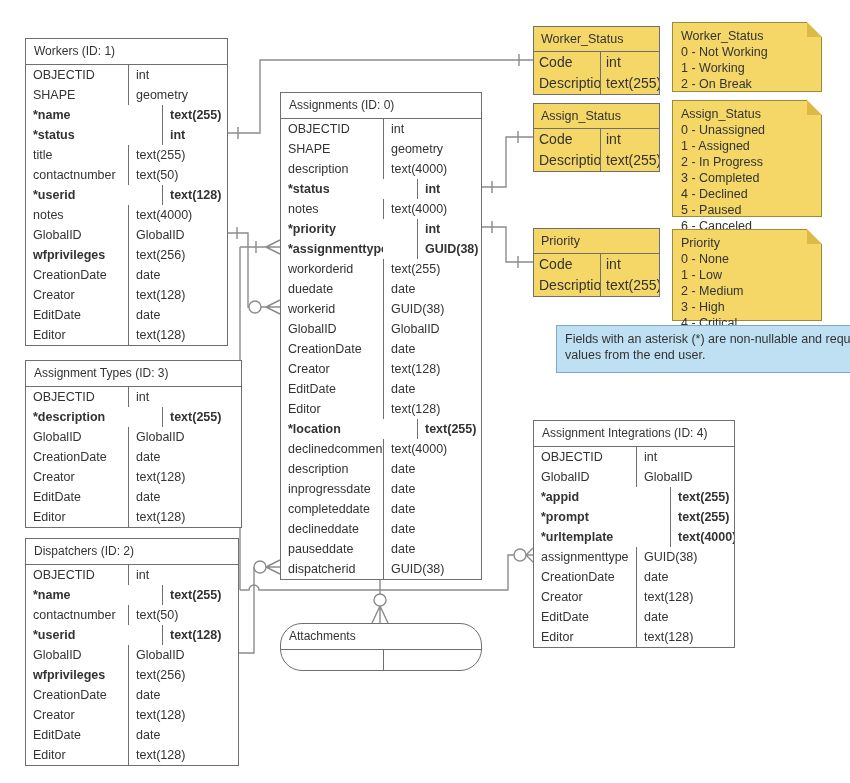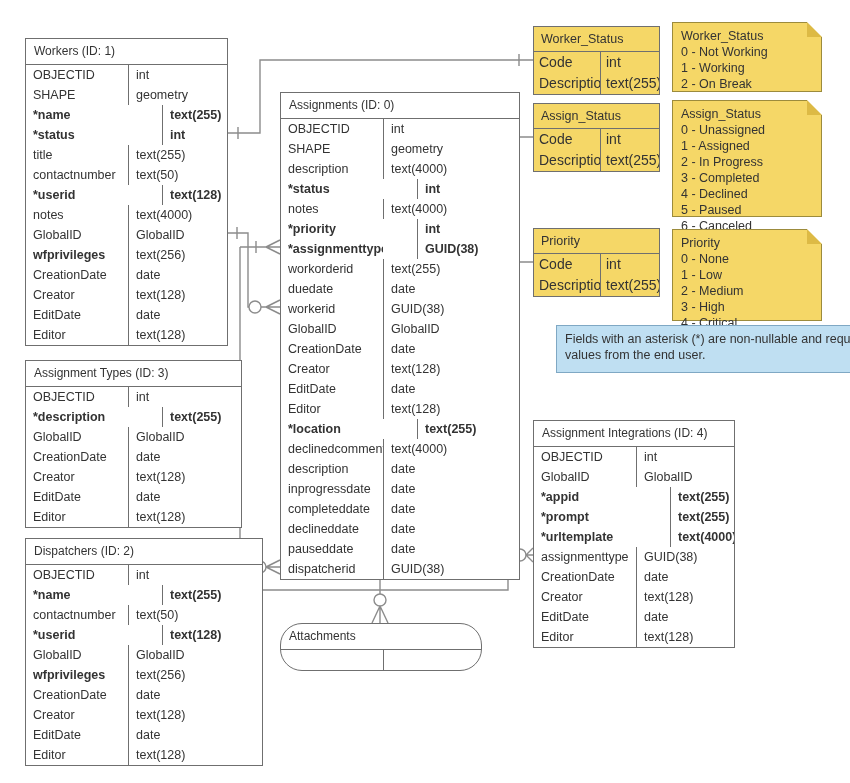--- a/index.html
+++ b/index.html
@@ -167,21 +167,21 @@
       </div>
       <div class="trow">
         <div class="cell name">EditDate</div>
         <div class="cell type">date</div>
       </div>
       <div class="trow">
         <div class="cell name">Editor</div>
         <div class="cell type">text(128)</div>
       </div>
     </div>
-  <div class="etable" style="left:25px;top:538px;width:238px;">
+  <div class="etable" style="left:25px;top:538px;width:214px;">
       <div class="thead">Dispatchers (ID: 2)</div>
       <div class="trow">
         <div class="cell name">OBJECTID</div>
         <div class="cell type">int</div>
       </div>
       <div class="trow req">
         <div class="cell name">*name</div>
         <div class="cell type">text(255)</div>
       </div>
       <div class="trow">
@@ -210,21 +210,21 @@
       </div>
       <div class="trow">
         <div class="cell name">EditDate</div>
         <div class="cell type">date</div>
       </div>
       <div class="trow">
         <div class="cell name">Editor</div>
         <div class="cell type">text(128)</div>
       </div>
     </div>
-  <div class="etable" style="left:280px;top:92px;width:240px;">
+  <div class="etable" style="left:280px;top:92px;width:202px;">
       <div class="thead">Assignments (ID: 0)</div>
       <div class="trow">
         <div class="cell name">OBJECTID</div>
         <div class="cell type">int</div>
       </div>
       <div class="trow">
         <div class="cell name">SHAPE</div>
         <div class="cell type">geometry</div>
       </div>
       <div class="trow">

